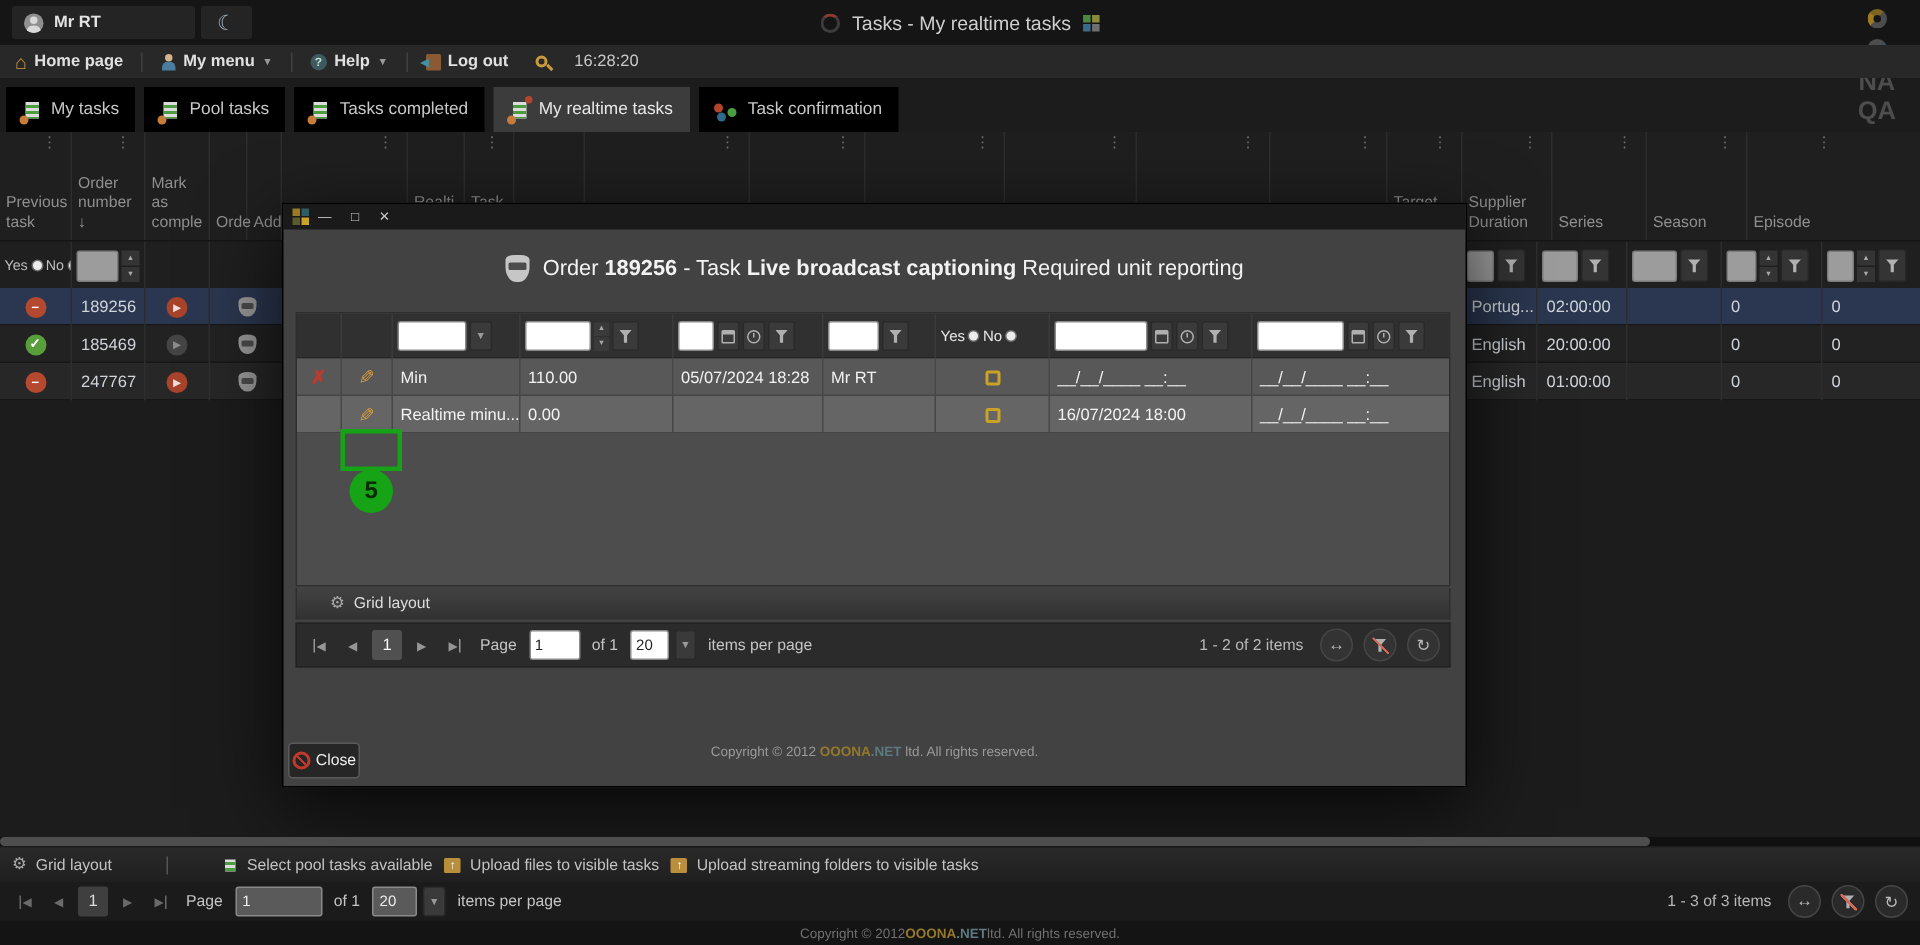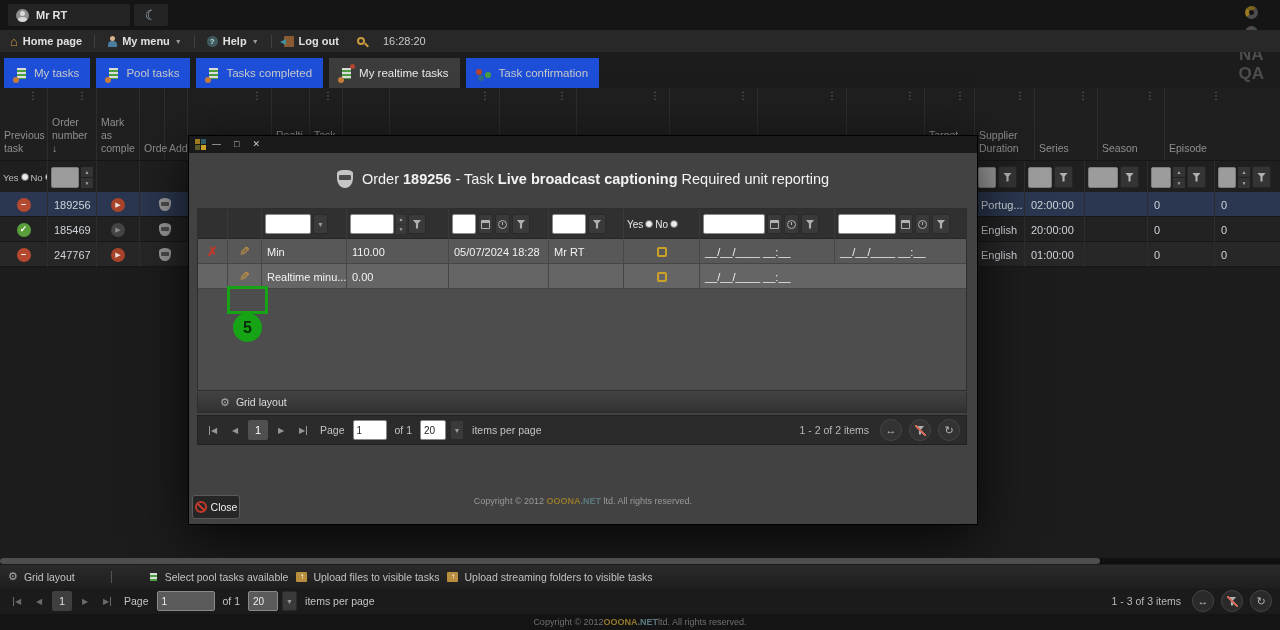--- a/index.html
+++ b/index.html
@@ -52,21 +52,21 @@
   .logout-icon::after { content:""; position:absolute; left:-4px; top:3px; border-top:3px solid transparent;
                         border-bottom:3px solid transparent; border-right:6px solid #45909f; }
   .caret { font-size:7px; color:#9a9a9a; }
   .search-btn { display:flex; align-items:center; justify-content:center; width:20px; height:18px; cursor:pointer; }
   .mag-icon { width:8px; height:8px; border:2px solid #c89a3c; border-radius:50%; position:relative; }
   .mag-icon::after { content:""; position:absolute; left:5px; top:5px; width:5px; height:2px; background:#c89a3c; transform:rotate(45deg); }
   .clock-txt { color:#c9c9c9; font-size:11px; margin-left:4px; }
 
   
   .tabsbar { position:absolute; left:0; top:58px; width:1280px; height:30px; display:flex; gap:6px; padding-left:4px; }
-  .tab { height:30px; background:#1d4ed8; display:flex; align-items:center; gap:6px; padding:0 11px;
+  .tab { height:30px; background:#000000; display:flex; align-items:center; gap:6px; padding:0 11px;
          color:#c8c8c8; font-size:11.5px; cursor:pointer; }
   .tab.active { background:#3c3c3c; color:#e8e8e8; }
   .tasklist-icon { width:13px; height:15px; border-radius:2px; background:#dcdcdc; padding:2px 2px;
     background-image:repeating-linear-gradient(180deg,#4a9e3f 0 2px, transparent 2px 4px);
     background-clip:content-box; background-color:#dcdcdc; position:relative; }
   .tasklist-icon::after { content:""; position:absolute; left:-2px; bottom:-2px; width:6px; height:6px;
     border-radius:50%; background:#c77c3a; }
   .rt-dot { position:absolute; right:-2px; top:-2px; width:5px; height:5px; border-radius:50%; background:#b5442c; }
   .confirm-icon { width:6px; height:6px; border-radius:50%; background:#4a9e3f; margin:4px 2px 0 8px;
                   box-shadow:-7px 3px 0 #2e6b8a, -9px -3px 0 #b5442c; }
@@ -220,20 +220,25 @@
 <div id="screen">
 
   <div class="topbar">
     <div class="user-btn">
       <span class="avatar-icon"></span>
       <span class="lbl">Mr RT</span>
     </div>
     <div class="theme-btn">
       <span class="moon">☾</span>
     </div>
+    <div class="page-title">
+      <span class="spinner-icon"></span>
+      <span class="txt">Tasks - My realtime tasks</span>
+      <span class="gridmini-icon"></span>
+    </div>
     <div class="logo">
       <div class="row1">
         <span class="logo-o gold"></span>
         <span class="logo-o teal"></span>
         <span>NA</span>
       </div>
       <div class="row2">QA</div>
     </div>
   </div>
 
@@ -598,20 +603,21 @@
         <div class="mtd center" style="width:34px">
             <span class="pencil">✎</span>
           </div>
         <div class="mtd" style="width:85px">Realtime minu...</div>
         <div class="mtd" style="width:102px">0.00</div>
         <div class="mtd" style="width:100px"></div>
         <div class="mtd" style="width:75px"></div>
         <div class="mtd center" style="width:76px">
             <span class="ycheckbox"></span>
           </div>
+        <div class="mtd" style="width:135px">16/07/2024 18:00</div>
         <div class="mtd" style="width:131px; border-right:none">__/__/____ __:__</div>
       </div>
     </div>
 
     <div class="mgridlayout">
       <span class="gear">⚙</span>
       <span>Grid layout</span>
     </div>
 
     <div class="mpager">

